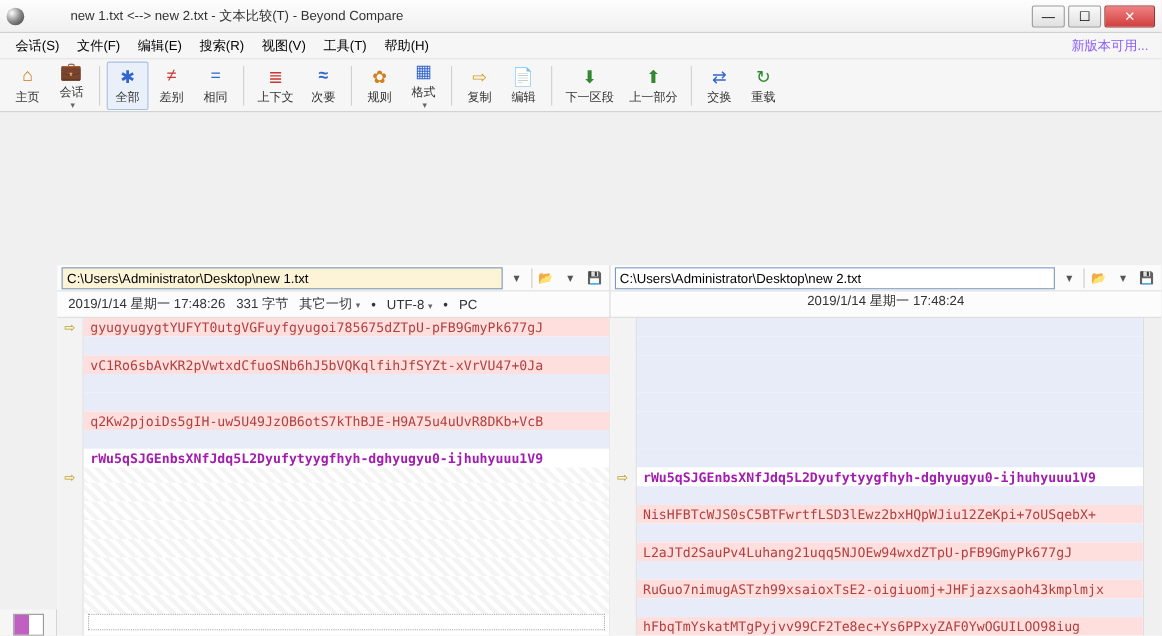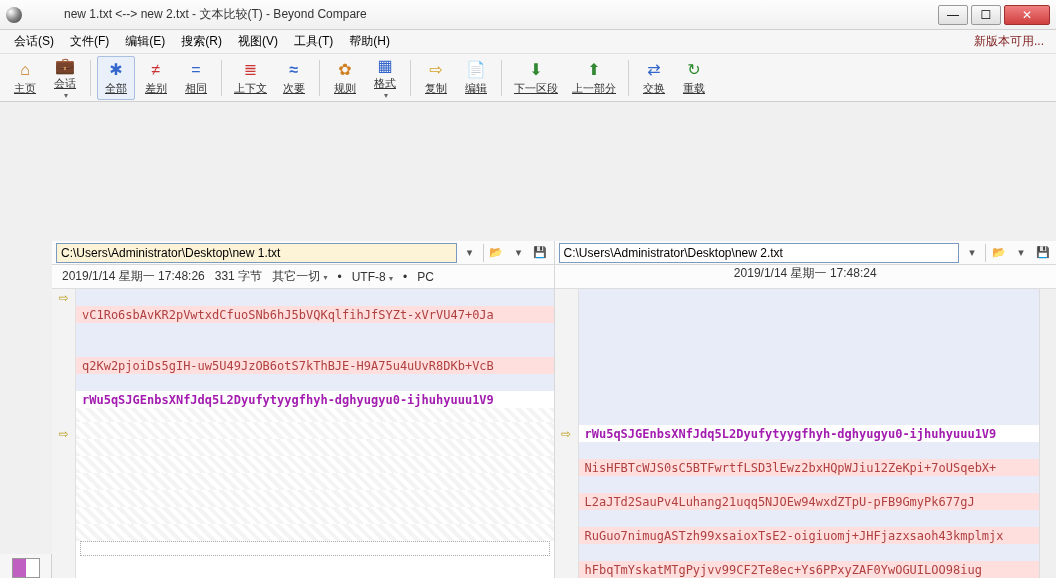--- a/index.html
+++ b/index.html
@@ -10,28 +10,28 @@
   .titlebar .app-icon { width: 16px; height: 16px; border-radius: 50%; background: radial-gradient(circle at 30% 30%, #fff, #888, #333); margin-right: 6px; }
   .titlebar .title-text { flex: 1; color: #333; }
   .win-btns { display: flex; }
   .win-btn { width: 30px; height: 20px; border: 1px solid #999; margin-left: 3px; display: flex; align-items: center; justify-content: center; font-size: 12px; background: linear-gradient(#fafafa,#e0e0e0); border-radius: 2px; }
   .win-btn.close { background: linear-gradient(#f08080, #d04040); color: #fff; border-color: #a03030; width: 46px; }
   
   
   .menubar { height: 24px; background: #f6f6f6; display: flex; align-items: center; padding: 0 6px; border-bottom: 1px solid #e0e0e0; }
   .menu-item { padding: 2px 8px; color: #000; cursor: default; }
   .menu-spacer { flex: 1; }
-  .menu-right { color: #7f1d1d; padding-right: 6px; }
+  .menu-right { color: #8b5cf6; padding-right: 6px; }
   
   
   .toolbar { height: 48px; background: #f6f6f6; display: flex; align-items: center; padding: 2px 6px; border-bottom: 1px solid #cfcfcf; gap: 2px; }
   .tb-btn { display: flex; flex-direction: column; align-items: center; justify-content: center; padding: 2px 6px; min-width: 38px; height: 44px; border-radius: 2px; cursor: default; }
   .tb-btn.border { border: 1px solid #a8bfe0; background: #eaf0fa; }
   .tb-btn .tb-icon { width: 20px; height: 20px; display: flex; align-items: center; justify-content: center; font-size: 16px; }
-  .tb-btn .tb-label { font-size: 11px; color: #333; margin-top: 1px; text-decoration: underline; }
+  .tb-btn .tb-label { font-size: 11px; color: #333; margin-top: 1px; }
   .tb-sep { width: 1px; height: 36px; background: #d0d0d0; margin: 0 4px; }
   .dd-arrow { font-size: 8px; color: #666; margin-left: 2px; }
   
   
   .content { display: flex; height: calc(578px - 30px - 24px - 48px); align-items: flex-end; }
   .lefticons { width: 52px; background: #f6f6f6; border-right: 1px solid #d0d0d0; display: flex; flex-direction: column; align-items: center; padding-top: 4px; }
   .cmp-icon { width: 28px; height: 20px; border: 1px solid #999; background: linear-gradient(to right, #c060c0 50%, #fff 50%); }
   
   .panes { flex: 1; display: flex; flex-direction: column; }
   .pathrow, .inforow { display: flex; height: 24px; }
@@ -230,20 +230,21 @@
 
     <div class="editors">
 
       <div class="editor">
         <div class="gutter">
           <div class="gutter-arrow">⇨</div>
           <div style="height:119px"></div>
           <div class="gutter-arrow down">⇨</div>
         </div>
         <div class="lines" id="left-lines">
+            <div class="line red">gyugyugygtYUFYT0utgVGFuyfgyugoi785675dZTpU-pFB9GmyPk677gJ</div>
             <div class="line blue"></div>
             <div class="line red">vC1Ro6sbAvKR2pVwtxdCfuoSNb6hJ5bVQKqlfihJfSYZt-xVrVU47+0Ja</div>
             <div class="line blue"></div>
             <div class="line blue"></div>
             <div class="line red">q2Kw2pjoiDs5gIH-uw5U49JzOB6otS7kThBJE-H9A75u4uUvR8DKb+VcB</div>
             <div class="line blue"></div>
             <div class="line white">rWu5qSJGEnbsXNfJdq5L2Dyufytyygfhyh-dghyugyu0-ijhuhyuuu1V9</div>
             <div class="line gap hatched"></div>
             <div class="line hatched"></div>
             <div class="line hatched"></div>

